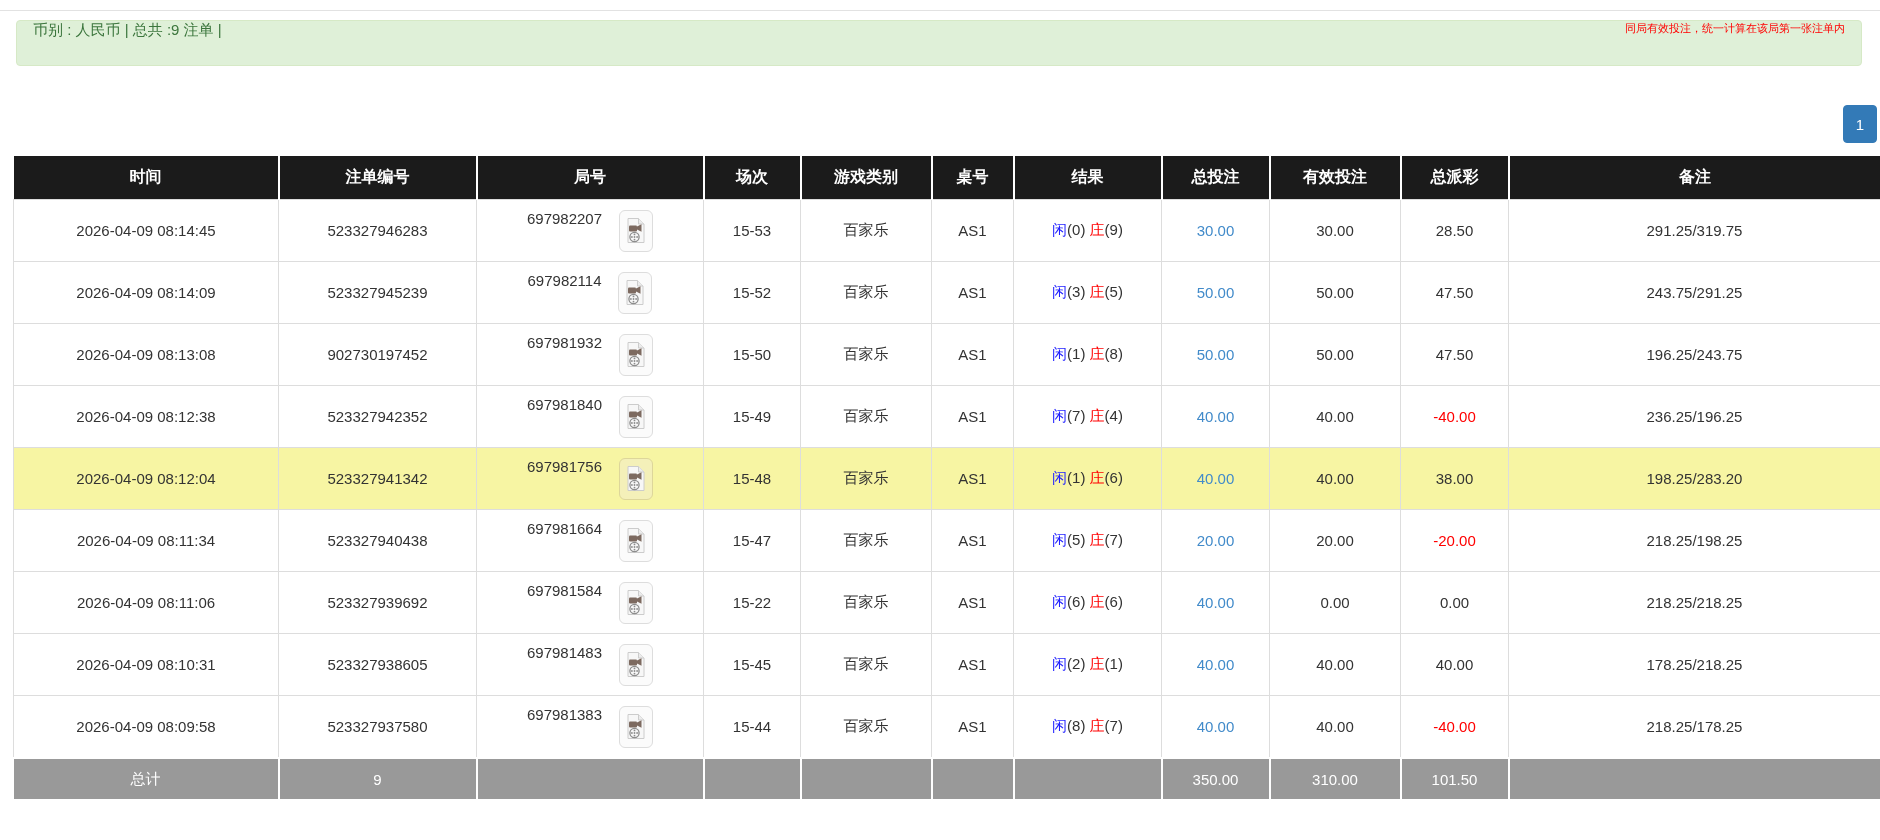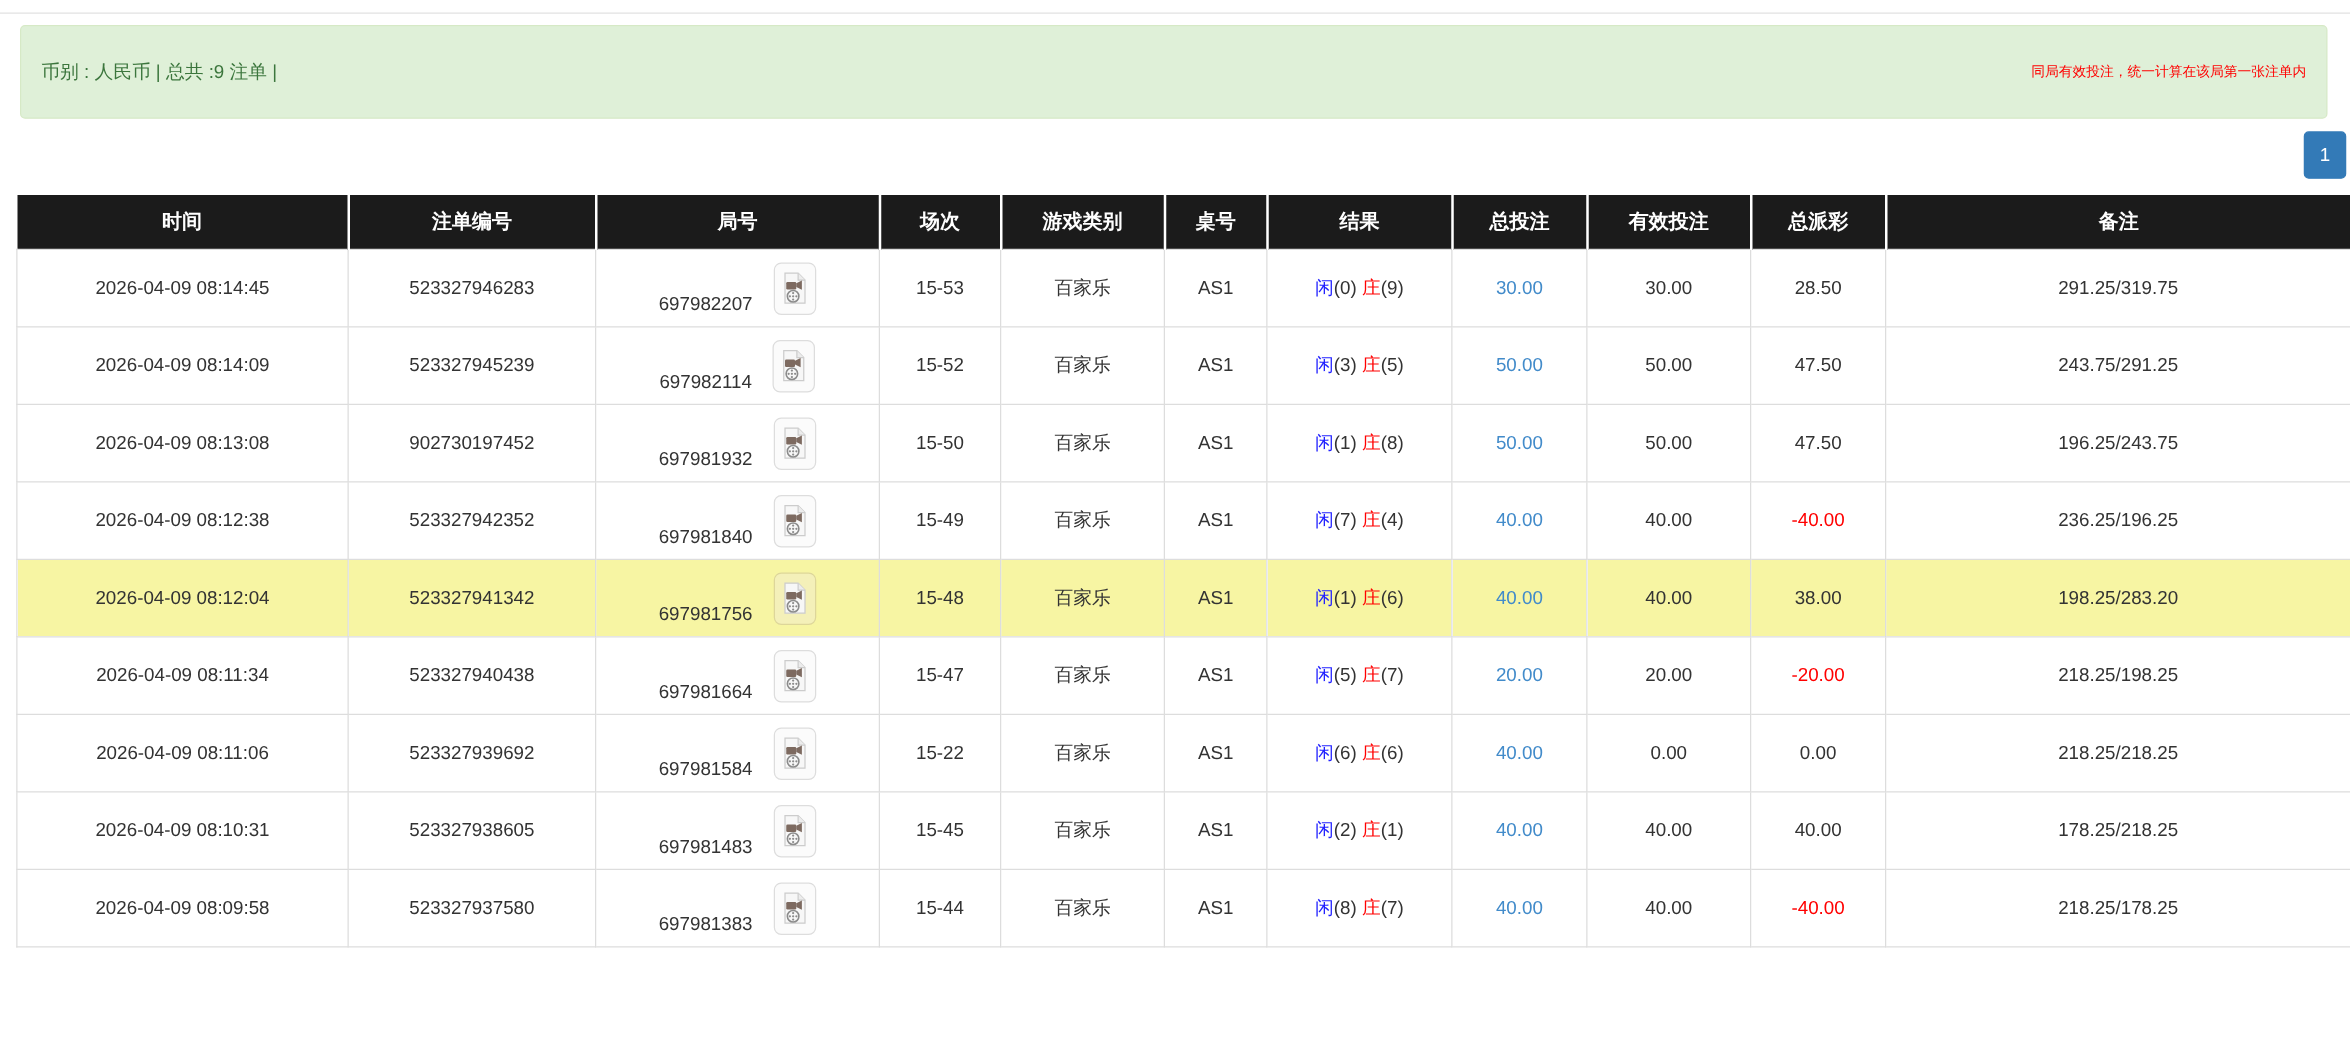--- a/index.html
+++ b/index.html
@@ -6,23 +6,23 @@
   body{
     font-family:"Liberation Sans", sans-serif;
     background:#fff;
     color:#333;
   }
   .page{position:relative;width:1880px;height:840px;background:#fff;overflow:hidden;}
   .topline{position:absolute;left:0;top:10px;width:100%;border-top:1px solid #e2e2e2;}
 
   
   .banner{
-    position:absolute;left:16px;top:20px;width:1846px;height:75px;box-sizing:border-box;
+    position:absolute;left:16px;top:20px;width:1846px;height:46px;box-sizing:border-box;
     background:var(--banner-bg,#dff0d8);border:1px solid var(--banner-border,#d6e9c6);
-    border-radius:4px;display:flex;align-items:center;justify-content:space-between;
+    border-radius:4px;display:flex;align-items:flex-start;justify-content:space-between;
     padding:0 16px;font-size:15px;color:var(--banner-text,#3c763d);
   }
   .banner-right{color:var(--banner-warn,#ff0000);font-size:11px;}
 
   
   .pager{position:absolute;top:105px;right:3px;}
   .page-btn{
     min-width:34px;height:38px;border:1px solid var(--accent,#337ab7);
     background:var(--accent,#337ab7);color:#fff;font-size:15px;
     border-radius:4px;cursor:pointer;font-family:inherit;
@@ -46,21 +46,21 @@
     text-align:center;font-size:15px;color:#333;vertical-align:middle;
     overflow:hidden;white-space:nowrap;
   }
   tr.hl td{background:var(--row-hl,#f7f5a3);}
 
   .bet-link{color:var(--link,#428bca);}
   .p-label{color:var(--player,#2222ff);}
   .b-label{color:var(--banker,#ff0000);}
   .neg{color:var(--neg,#ff0000);}
 
-  .round-cell-inner{display:inline-flex;align-items:flex-end;gap:17px;}
+  .round-cell-inner{display:inline-flex;align-items:flex-start;gap:17px;}
   .video-btn{
     display:inline-flex;align-items:center;justify-content:center;
     width:34px;height:42px;background:#fbfbfb;border:1px solid #ddd;border-radius:6px;
     cursor:pointer;padding:0;
   }
   tr.hl .video-btn{background:#f4f0b9;border-color:#ddd69a;}
 
   tr.sum td{
     background:var(--sum-bg,#999999);color:#fff;height:38px;
     border:none;border-top:2px solid #fff;border-right:2px solid #fff;font-size:15px;
@@ -367,16 +367,29 @@
               </span></td>
             <td>15-44</td>
             <td>百家乐</td>
             <td>AS1</td>
             <td><span class="p-label">闲</span><span>(8) </span><span class="b-label">庄</span><span>(7)</span></td>
             <td class="bet-link">40.00</td>
             <td>40.00</td>
             <td class="neg">-40.00</td>
             <td>218.25/178.25</td>
           </tr>
+          <tr class="sum">
+            <td>总计</td>
+            <td>9</td>
+            <td></td>
+            <td></td>
+            <td></td>
+            <td></td>
+            <td></td>
+            <td>350.00</td>
+            <td>310.00</td>
+            <td>101.50</td>
+            <td></td>
+          </tr>
         </tbody>
     </table>
   </div>
 </div>
 
 </body></html>

